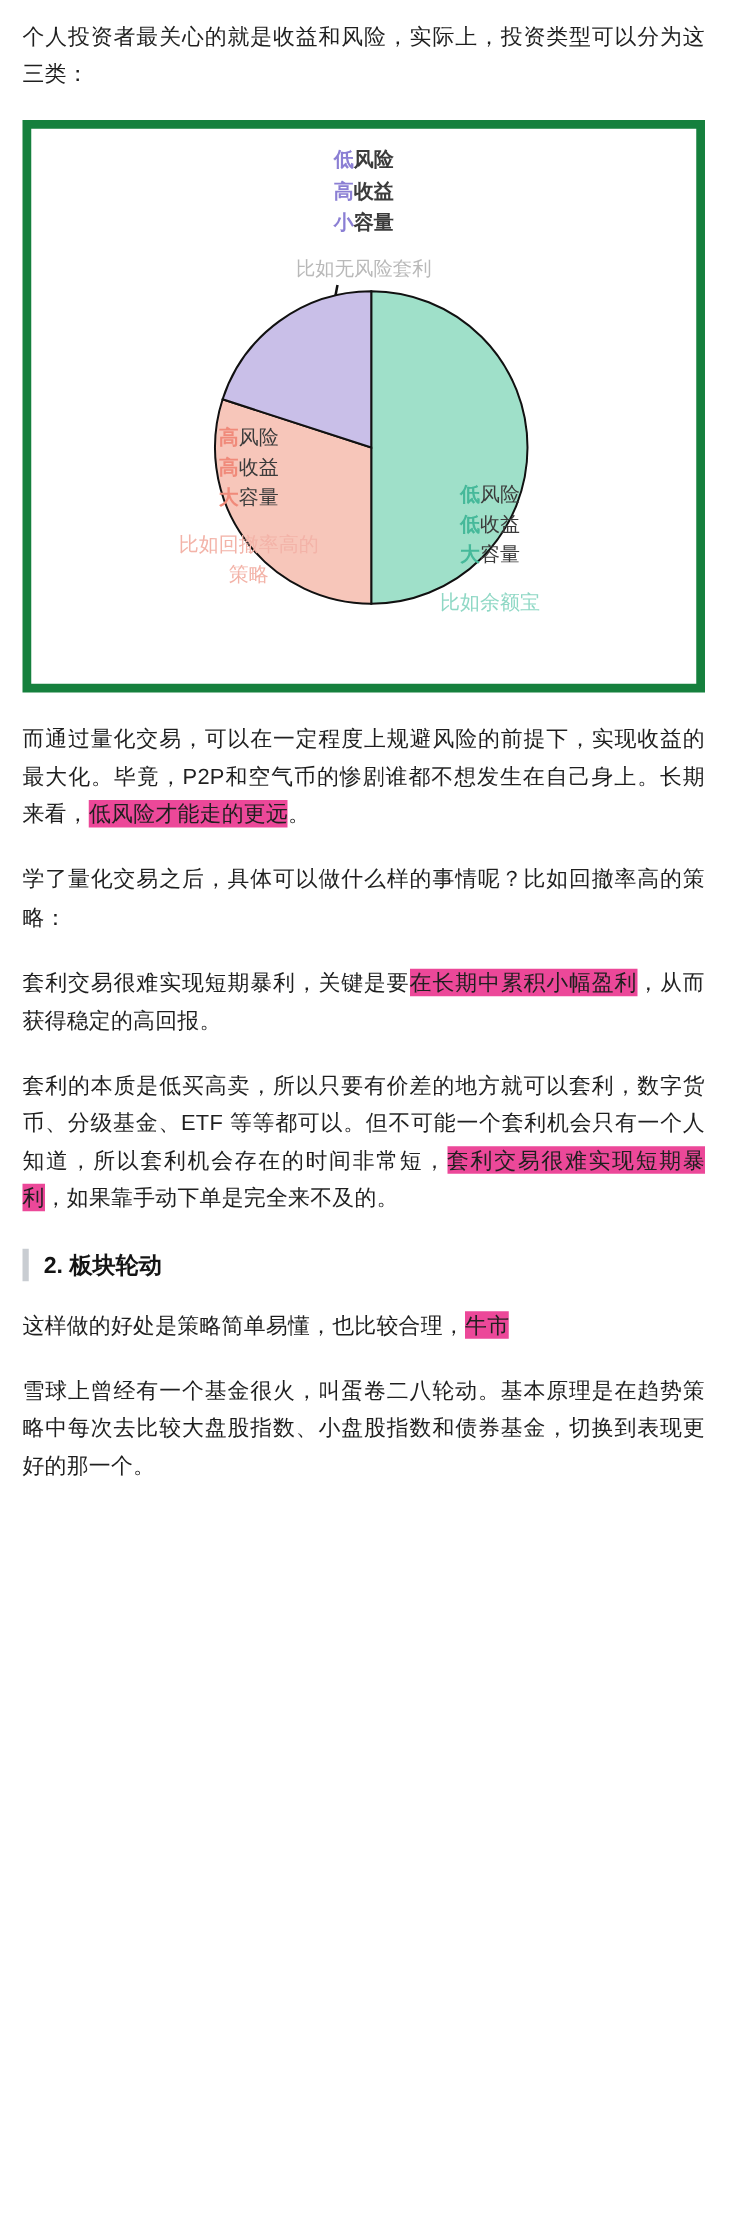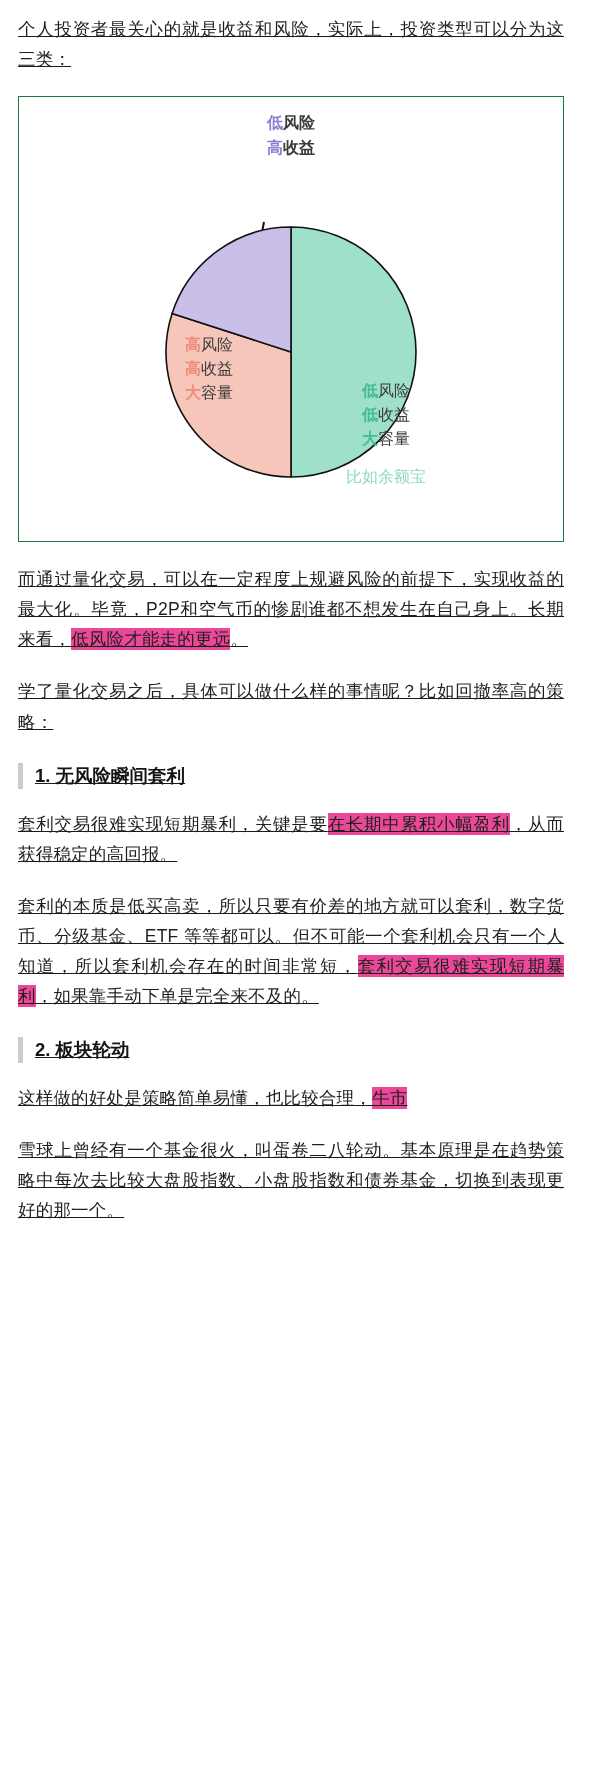--- a/index.html
+++ b/index.html
@@ -10,21 +10,20 @@
   }
   body {
     width: 600px;
     min-height: 1773px;
     font-family: "Liberation Sans", sans-serif;
     color: #1a1a1a;
   }
   .page {
     width: 582px;
     padding: 14px 18px 0 18px;
-    text-decoration: underline;
   }
   p.para {
     font-size: 17.5px;
     line-height: 1.72;
     margin: 0 0 22px 0;
     letter-spacing: 0.2px;
     color: #1f1f1f;
     text-align: justify;
   }
   .hl {
@@ -34,21 +33,21 @@
   h3.section {
     font-size: 18.5px;
     font-weight: bold;
     margin: 26px 0 20px 0;
     padding-left: 12px;
     border-left: 5px solid #c9cdd2;
     line-height: 1.4;
     color: #141414;
   }
   .figure {
-    border: 1px solid #15803d;
+    border: 7px solid #15803d;
     background: #fff;
     margin: 0 0 22px 0;
     padding: 10px 0 14px 0;
   }
   .chart-wrap {
     position: relative;
     width: 100%;
     height: 420px;
   }
   .chart-wrap svg { display: block; margin: 0 auto; }
@@ -82,20 +81,22 @@
 <div class="page">
 
   <p class="para">个人投资者最关心的就是收益和风险，实际上，投资类型可以分为这三类：</p>
 
   <div class="figure">
     <div class="chart-wrap">
 
       <div class="legend-top">
         <div class="l1"><span>低</span><span class="dark">风险</span></div>
         <div class="l1"><span>高</span><span class="dark">收益</span></div>
+        <div class="l1"><span>小</span><span class="dark">容量</span></div>
+        <div class="note" style="margin-top:12px;">比如无风险套利</div>
       </div>
 
       <svg width="560" height="420" viewBox="0 0 560 420">
 
         <line x1="245" y1="115" x2="232" y2="182" stroke="#111" stroke-width="2"></line>
         <g transform="translate(272,245)">
 
           <path d="M 0 0 L 0 -125 A 125 125 0 0 1 0 125 Z" fill="#9fe0c9" stroke="#111" stroke-width="1.6"></path>
 
           <path d="M 0 0 L 0 125 A 125 125 0 0 1 -118.9 -38.6 Z" fill="#f7c6ba" stroke="#111" stroke-width="1.6"></path>
@@ -104,34 +105,34 @@
         </g>
       </svg>
 
       <div class="lbl green" style="left:292px; top:272px; width:150px;">
         <div><span class="key">低</span><span class="dark">风险</span></div>
         <div><span class="key">低</span><span class="dark">收益</span></div>
         <div><span class="key">大</span><span class="dark">容量</span></div>
         <div class="note" style="margin-top:14px;">比如余额宝</div>
       </div>
 
-      <div class="lbl red" style="left:130px; top:226px; width:120px;">
+      <div class="lbl red" style="left:114px; top:226px; width:120px;">
         <div><span class="key">高</span><span class="dark">风险</span></div>
         <div><span class="key">高</span><span class="dark">收益</span></div>
         <div><span class="key">大</span><span class="dark">容量</span></div>
+        <div class="note" style="margin-top:14px; line-height:1.5;">比如回撤率高的策略</div>
       </div>
 
     </div>
   </div>
 
   <p class="para"><span>而通过量化交易，可以在一定程度上规避风险的前提下，实现收益的最大化。毕竟，P2P和空气币的惨剧谁都不想发生在自己身上。长期来看，</span><span class="hl">低风险才能走的更远</span><span>。</span></p>
 
   <p class="para">学了量化交易之后，具体可以做什么样的事情呢？比如回撤率高的策略：</p>
 
-  <h3 class="section">1. 无风险瞬间套利</h3>
 
   <p class="para"><span>套利交易很难实现短期暴利，关键是要</span><span class="hl">在长期中累积小幅盈利</span><span>，从而获得稳定的高回报。</span></p>
 
 
   <p class="para"><span>套利的本质是低买高卖，所以只要有价差的地方就可以套利，数字货币、分级基金、ETF 等等都可以。但不可能一个套利机会只有一个人知道，所以套利机会存在的时间非常短，</span><span class="hl">套利交易很难实现短期暴利</span><span>，如果靠手动下单是完全来不及的。</span></p>
 
   <h3 class="section">2. 板块轮动</h3>
 
   <p class="para"><span>这样做的好处是策略简单易懂，也比较合理，</span><span class="hl">牛市</span></p>
 

